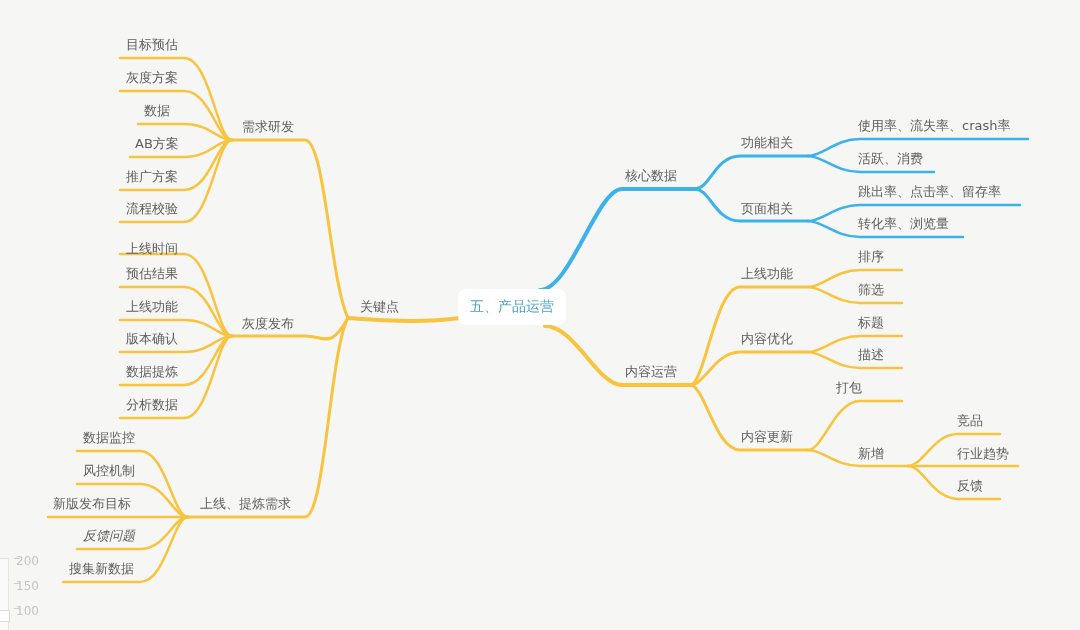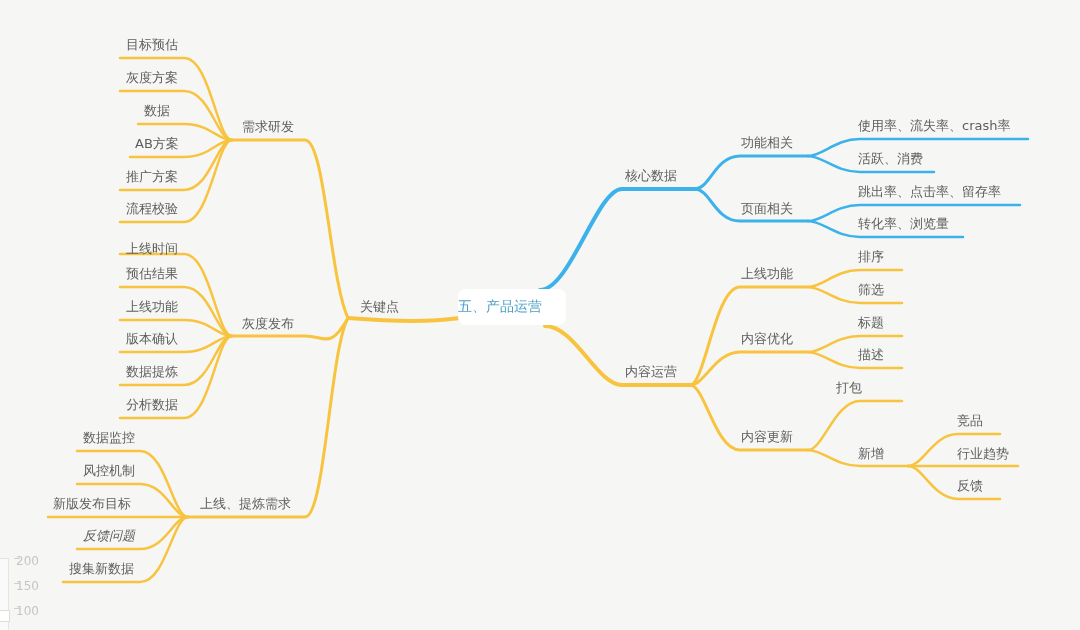--- a/index.html
+++ b/index.html
@@ -1,21 +1,21 @@
 <!DOCTYPE html>
 <html><head>
 <meta charset="utf-8">
 <style>
   html, body { margin:0; padding:0; }
   body { width:1080px; height:630px; background:#f6f7f5; overflow:hidden; position:relative;
          font-family:"DejaVu Sans","Liberation Sans",sans-serif; }
   #canvas { position:absolute; left:0; top:0; width:1080px; height:630px; }
   .lbl { position:absolute; font-size:13px; color:#5d5d5d; white-space:nowrap; line-height:16px; }
   .root { position:absolute; left:458px; top:289px; width:108px; height:36px; background:#ffffff;
-          border-radius:8px; display:flex; align-items:center; justify-content:flex-start;
+          border-radius:8px; display:flex; align-items:center; justify-content:center;
           color:#4a9ec4; font-size:14px; }
   .zoom-ruler { position:absolute; left:0; top:548px; width:40px; height:82px; }
   .zoom-ruler .track { position:absolute; left:0; top:10px; width:8px; height:72px; border:1px solid #e4e6e3; border-left:none; background:#f9faf9; }
   .zoom-ruler .thumb { position:absolute; left:0; top:62px; width:9px; height:10px; border:1px solid #dcdedb; border-left:none; background:#fff; }
   .tick { position:absolute; left:14px; width:6px; height:1px; background:#d0d2cf; }
   .tick-lbl { position:absolute; left:16px; font-size:12px; color:#c4c6c3; }
 </style>
 </head>
 <body>
 

